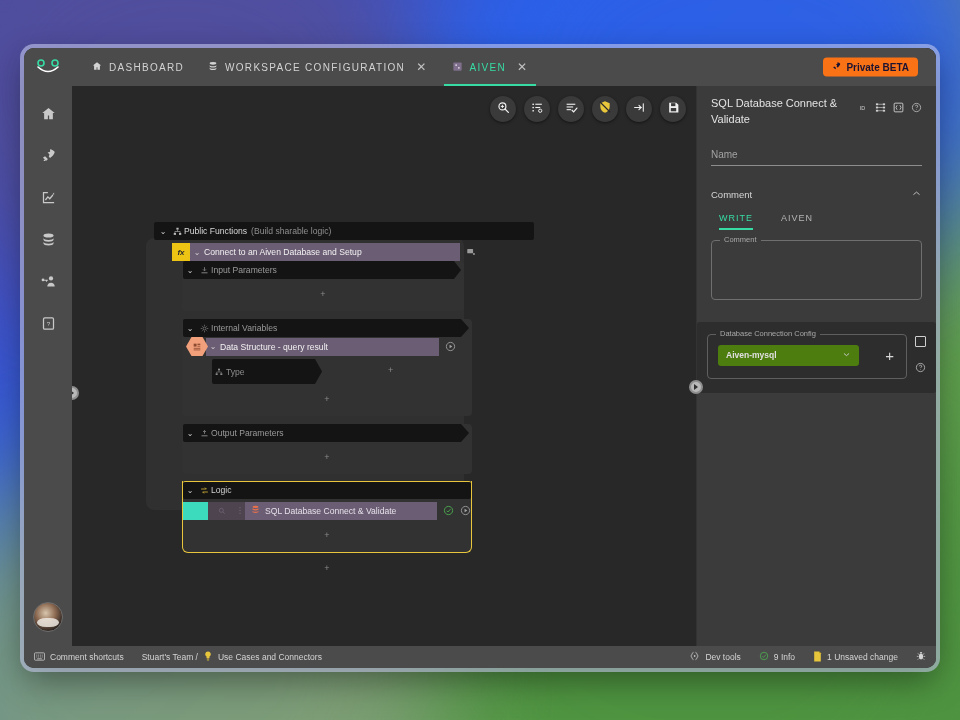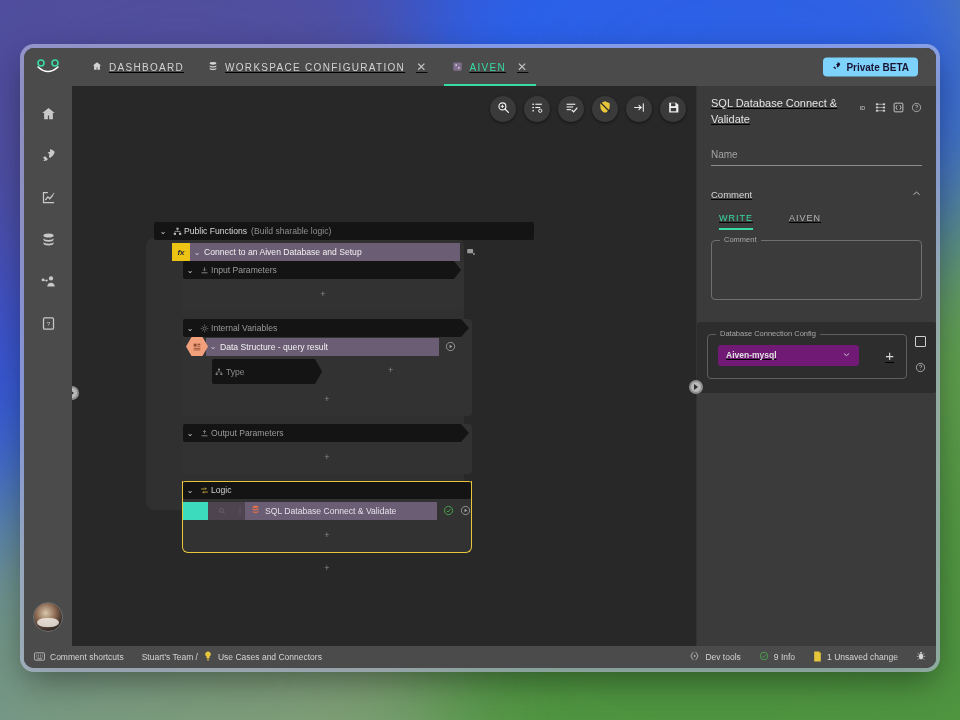--- a/index.html
+++ b/index.html
@@ -17,21 +17,21 @@
   .blob-c { right: -40px; bottom: -150px; width: 620px; height: 480px; background: #4e9440; opacity: .95; }
   .blob-d { left: -120px; bottom: -170px; width: 560px; height: 430px; background: #7e9e77; opacity: .85; }
 
   
   .window {
     position: absolute; left: 24px; top: 48px; width: 912px; height: 620px;
     background: #2b2b2b; border-radius: 10px;
     box-shadow: 0 0 0 4px rgba(205,210,245,.55), 0 12px 34px rgba(0,0,0,.42);
     overflow: hidden; display: flex; flex-direction: column;
   }
-  .window-body { flex: 1; display: flex; min-height: 0; text-decoration: underline; }
+  .window-body { flex: 1; display: flex; min-height: 0; }
 
   
   .rail {
     width: 48px; background: #4b4b4b; display: flex; flex-direction: column;
     align-items: center; flex: 0 0 48px;
   }
   .rail-logo { height: 38px; display: flex; align-items: center; justify-content: center; width: 100%; }
   .rail-items { display: flex; flex-direction: column; align-items: center; gap: 8px; padding-top: 12px; flex: 1; }
   .rail-btn {
     width: 34px; height: 34px; border-radius: 6px; display: flex;
@@ -63,21 +63,21 @@
   .tab.active { color: #37dca4; }
   .tab.active::after {
     content: ""; position: absolute; left: 4px; right: 4px; bottom: 0; height: 2px; background: #37dca4;
   }
   .tab svg { flex: 0 0 auto; }
   .tab-close {
     margin-left: 4px; color: #cfcfcf; font-size: 12px; line-height: 1; cursor: pointer; opacity: .9;
   }
   .beta-badge {
     position: absolute; right: 18px; top: 50%; transform: translateY(-50%);
-    background: #7dd3fc; color: #1c1333; font-size: 10px; font-weight: bold;
+    background: #f97316; color: #1c1333; font-size: 10px; font-weight: bold;
     border-radius: 4px; padding: 4px 9px; display: flex; align-items: center; gap: 5px; cursor: pointer;
   }
 
   
   .work { flex: 1; display: flex; min-height: 0; position: relative; }
 
   
   .canvas {
     flex: 1; position: relative; background: #282828; min-width: 0; overflow: hidden;
   }
@@ -226,21 +226,21 @@
   .field input {
     width: 100%; background: transparent; border: none; border-bottom: 1px solid #8d8d8d;
     color: #d8d8d8; font-size: 10px; padding: 3px 0 5px 0; outline: none;
     font-family: "Liberation Sans", sans-serif;
   }
   .field input::placeholder { color: #a3a3a3; }
   .accordion {
     margin-top: 22px; display: flex; align-items: center; justify-content: space-between;
     color: #d6d6d6; font-size: 9.5px; cursor: pointer;
   }
-  .wv-tabs { display: flex; gap: 36px; margin-top: 12px; padding-left: 8px; }
+  .wv-tabs { display: flex; gap: 28px; margin-top: 12px; padding-left: 8px; }
   .wv-tab { font-size: 9px; letter-spacing: 1px; color: #b5b5b5; padding-bottom: 5px; cursor: pointer; }
   .wv-tab.active { color: #37dca4; border-bottom: 2px solid #37dca4; }
   .comment-box {
     margin-top: 10px; border: 1px solid #6f6f6f; border-radius: 4px; height: 60px;
     position: relative;
   }
   .comment-legend {
     position: absolute; top: -6px; left: 8px; background: #3b3b3b; padding: 0 4px;
     color: #a8a8a8; font-size: 7.5px;
   }
@@ -255,21 +255,21 @@
   }
   .dbcfg-fieldset {
     flex: 1; border: 1px solid #5f5f5f; border-radius: 4px; padding: 10px 10px 12px 10px;
     position: relative; display: flex; align-items: center; gap: 24px;
   }
   .dbcfg-legend {
     position: absolute; top: -6px; left: 8px; background: #2d2d2d; padding: 0 4px;
     color: #a8a8a8; font-size: 7.5px;
   }
   .dbcfg-select {
-    flex: 1; background: #701a75; border-radius: 3px; height: 21px; display: flex;
+    flex: 1; background: #4d7c0f; border-radius: 3px; height: 21px; display: flex;
     align-items: center; justify-content: space-between; padding: 0 8px;
     color: #e0e0e0; font-size: 8.5px; font-weight: bold; cursor: pointer;
   }
   .dbcfg-add { color: #d9d9d9; font-size: 15px; line-height: 1; cursor: pointer; padding: 0 2px; }
   .dbcfg-side { display: flex; flex-direction: column; align-items: center; gap: 12px; padding-top: 2px; }
   .chk-sq { width: 11px; height: 11px; border: 1.4px solid #cfcfcf; border-radius: 1px; cursor: pointer; }
 
   
   .statusbar {
     height: 22px; background: #4b4b4b; display: flex; align-items: center;

